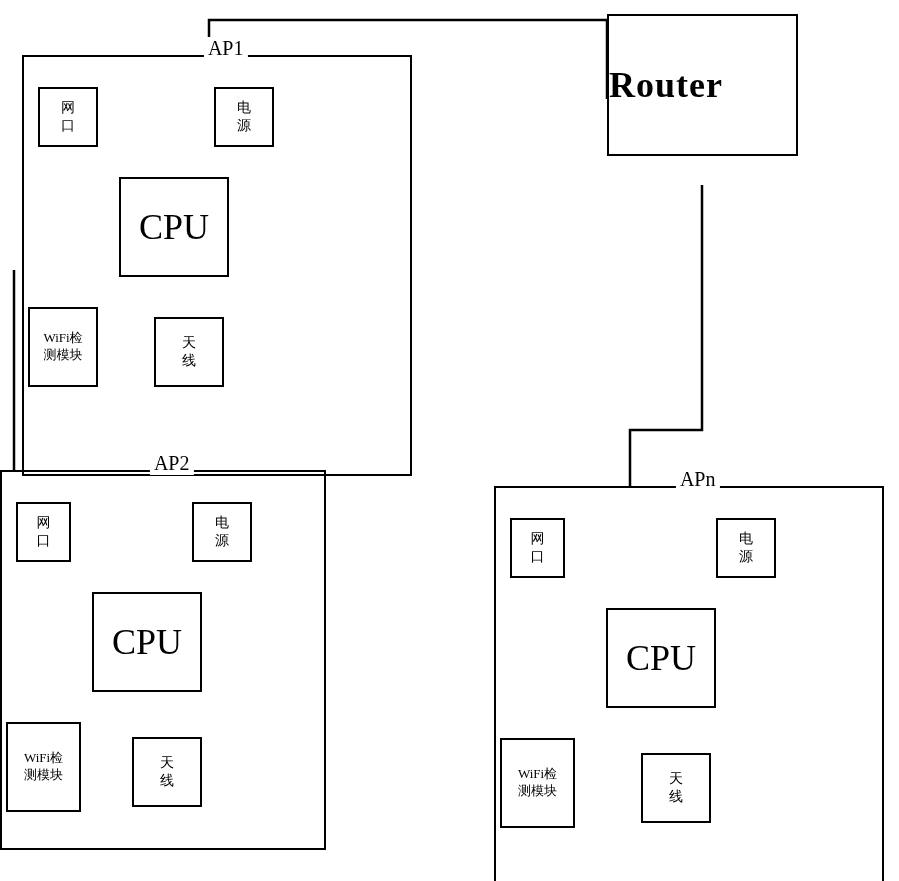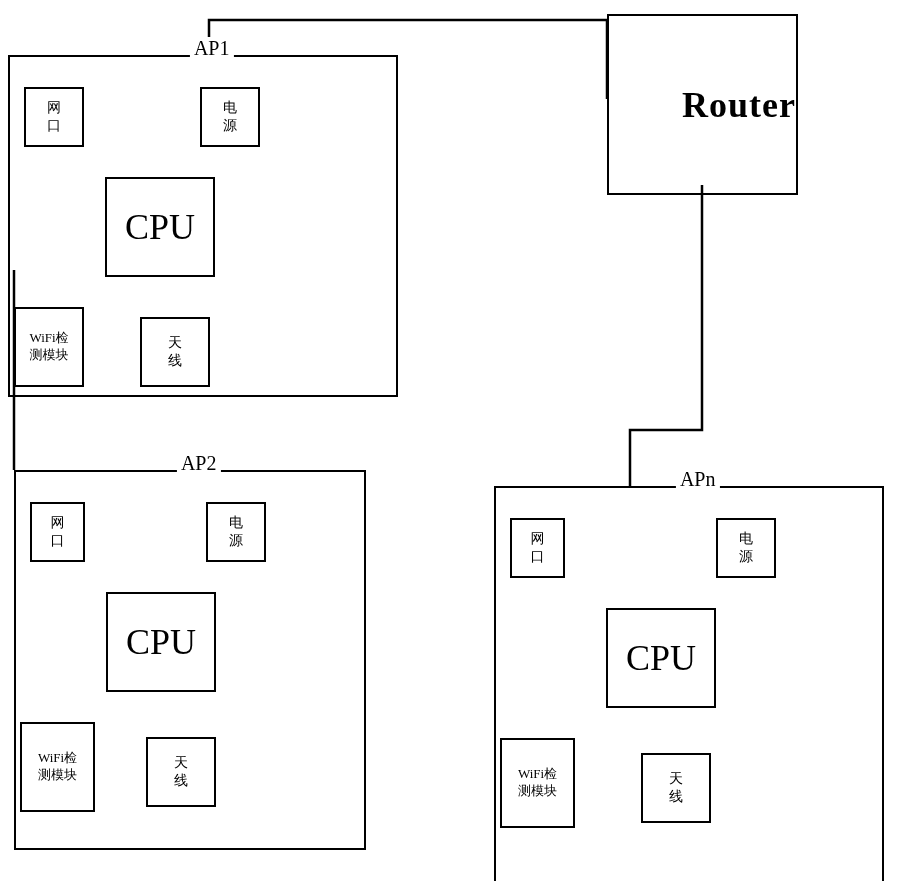--- a/index.html
+++ b/index.html
@@ -17,57 +17,57 @@
       width: 899px;
       height: 881px;
     }
 
     
     .router-box {
       position: absolute;
       top: 14px;
       left: 607px;
       width: 191px;
-      height: 181px;
+      height: 142px;
       border: 2.5px solid #000;
       display: flex;
       align-items: center;
-      justify-content: flex-end;
+      justify-content: flex-start;
     }
     .router-label {
       font-size: 36px;
       font-weight: bold;
       letter-spacing: 1px;
     }
 
     
     .ap1-box {
       position: absolute;
       top: 55px;
-      left: 8px;
+      left: 22px;
       width: 390px;
-      height: 342px;
+      height: 421px;
       border: 2.5px solid #000;
     }
     .ap1-title {
       position: absolute;
       top: -20px;
       left: 50%;
       transform: translateX(-30%);
       font-size: 20px;
       background: #fff;
       padding: 0 4px;
     }
 
     
     .ap2-box {
       position: absolute;
       top: 470px;
-      left: 14px;
-      width: 352px;
+      left: 0;
+      width: 326px;
       height: 380px;
       border: 2.5px solid #000;
     }
     .ap2-title {
       position: absolute;
       top: -20px;
       left: 50%;
       transform: translateX(-30%);
       font-size: 20px;
       background: #fff;

